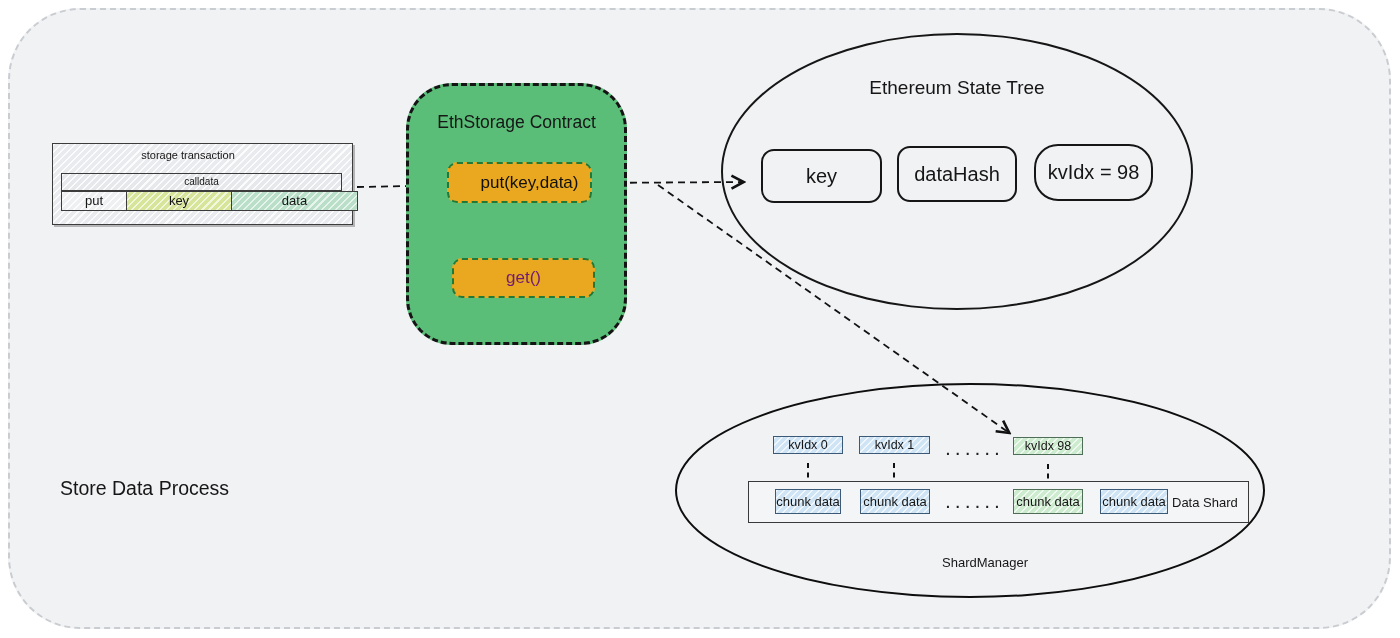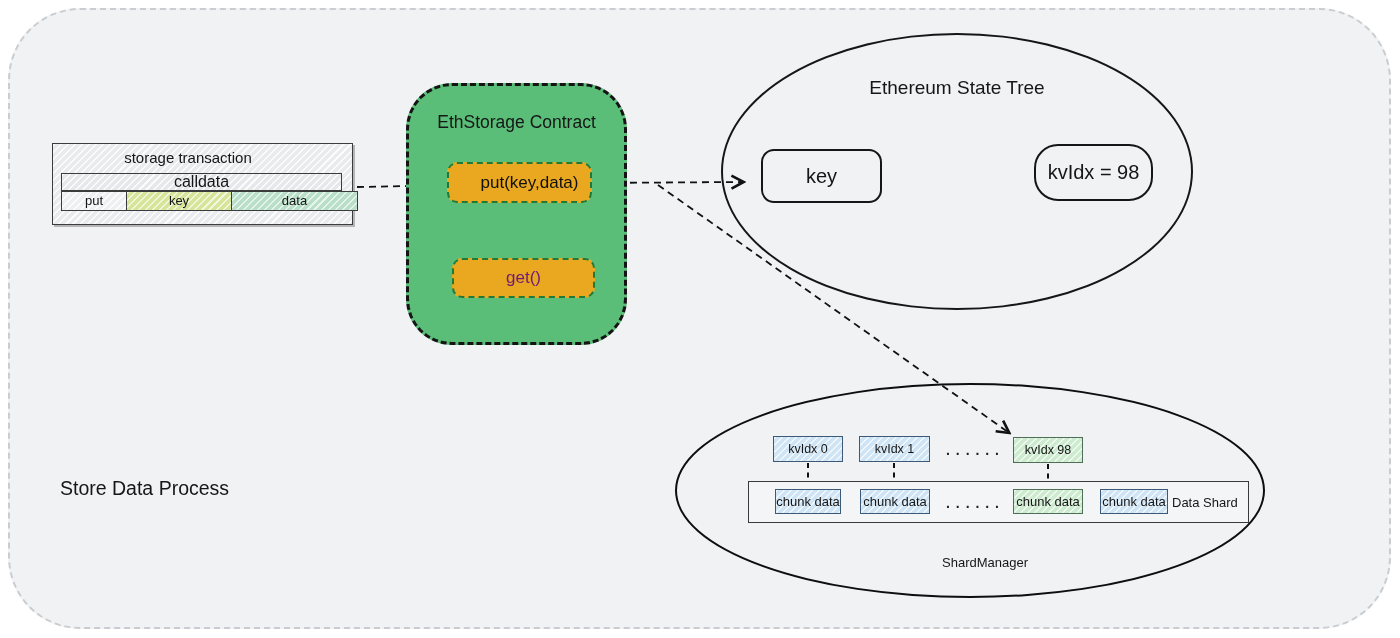--- a/index.html
+++ b/index.html
@@ -22,24 +22,24 @@
   .hatch-key   { background-color: #d7e59b; background-image: repeating-linear-gradient(135deg, rgba(255,255,255,.65) 0 1.5px, rgba(255,255,255,0) 1.5px 5px); }
   .hatch-data  { background-color: #badfc9; background-image: repeating-linear-gradient(135deg, rgba(255,255,255,.65) 0 1.5px, rgba(255,255,255,0) 1.5px 5px); }
   .hatch-blue  { background-color: #cfe5f6; background-image: repeating-linear-gradient(135deg, rgba(255,255,255,.7) 0 1.5px, rgba(255,255,255,0) 1.5px 5px); }
   .hatch-grn   { background-color: #cdeccf; background-image: repeating-linear-gradient(135deg, rgba(255,255,255,.7) 0 1.5px, rgba(255,255,255,0) 1.5px 5px); }
 
   
   .tx-box {
     left: 52px; top: 143px; width: 301px; height: 82px;
     border: 1.5px solid #3c3c3c; box-shadow: 2px 2px 0 rgba(70,70,70,.35);
   }
-  .tx-title { left: 52px; top: 149px; width: 272px; text-align: center; font-size: 15px; }
+  .tx-title { left: 52px; top: 149px; width: 272px; text-align: center; font-size: 11px; }
   .calldata-row {
     left: 61px; top: 173px; width: 281px; height: 18px;
-    border: 1px solid #3c3c3c; text-align: center; font-size: 16px; line-height: 16px;
+    border: 1px solid #3c3c3c; text-align: center; font-size: 10px; line-height: 16px;
   }
   .cell { top: 191px; height: 20px; border: 1px solid #3c3c3c; text-align: center; font-size: 13px; line-height: 18px; }
   .cell-put  { left: 61px;  width: 66px; }
   .cell-key  { left: 126px; width: 106px; }
   .cell-data { left: 231px; width: 127px; }
 
   
   .contract {
     left: 406px; top: 83px; width: 221px; height: 262px;
     background: #5abe78; border: 3px dashed #141414; border-radius: 46px;
@@ -61,21 +61,21 @@
   .tree-box {
     border: 2px solid #161616; border-radius: 13px; background: #f1f2f4;
     display: flex; align-items: center; justify-content: center; font-size: 20px;
   }
   .tree-key      { left: 761px; top: 149px; width: 121px; height: 54px; }
   .tree-datahash { left: 897px; top: 146px; width: 120px; height: 56px; }
   .tree-kvidx    { left: 1034px; top: 144px; width: 119px; height: 57px; border-radius: 24px; }
 
   
   .kv-box {
-    top: 436px; height: 26px; border: 1.3px solid #3c5a78;
+    top: 436px; height: 18px; border: 1.3px solid #3c5a78;
     display: flex; align-items: center; justify-content: center; font-size: 12.5px;
   }
   .kv-0  { left: 773px; width: 70px; }
   .kv-1  { left: 859px; width: 71px; }
   .kv-98 { left: 1013px; top: 437px; width: 70px; border-color: #4e6e58; }
   .dots { font-size: 14px; font-weight: bold; letter-spacing: 1px; text-align: center; color: #222; }
   .dots-kv    { left: 935px; top: 442px; width: 76px; }
   .dots-chunk { left: 935px; top: 495px; width: 76px; }
 
   .data-shard-rect { left: 748px; top: 481px; width: 501px; height: 42px; border: 1.5px solid #3a3a3a; background: #f4f5f7; }
@@ -125,20 +125,21 @@
   <div class="cell cell-key hatch-key abs">key</div>
   <div class="cell cell-data hatch-data abs">data</div>
 
   <div class="contract abs"></div>
   <div class="contract-title abs">EthStorage Contract</div>
   <div class="btn btn-put abs">put(key,data)</div>
   <div class="btn btn-get abs">get()</div>
 
   <div class="tree-title abs">Ethereum State Tree</div>
   <div class="tree-box tree-key abs">key</div>
+  <div class="tree-box tree-datahash abs">dataHash</div>
   <div class="tree-box tree-kvidx abs">kvIdx = 98</div>
 
   <div class="kv-box kv-0 hatch-blue abs">kvIdx 0</div>
   <div class="kv-box kv-1 hatch-blue abs">kvIdx 1</div>
   <div class="dots dots-kv abs">. . . . . .</div>
   <div class="kv-box kv-98 hatch-grn abs">kvIdx 98</div>
 
   <div class="data-shard-rect abs"></div>
   <div class="chunk chunk-1 hatch-blue abs">chunk data</div>
   <div class="chunk chunk-2 hatch-blue abs">chunk data</div>

